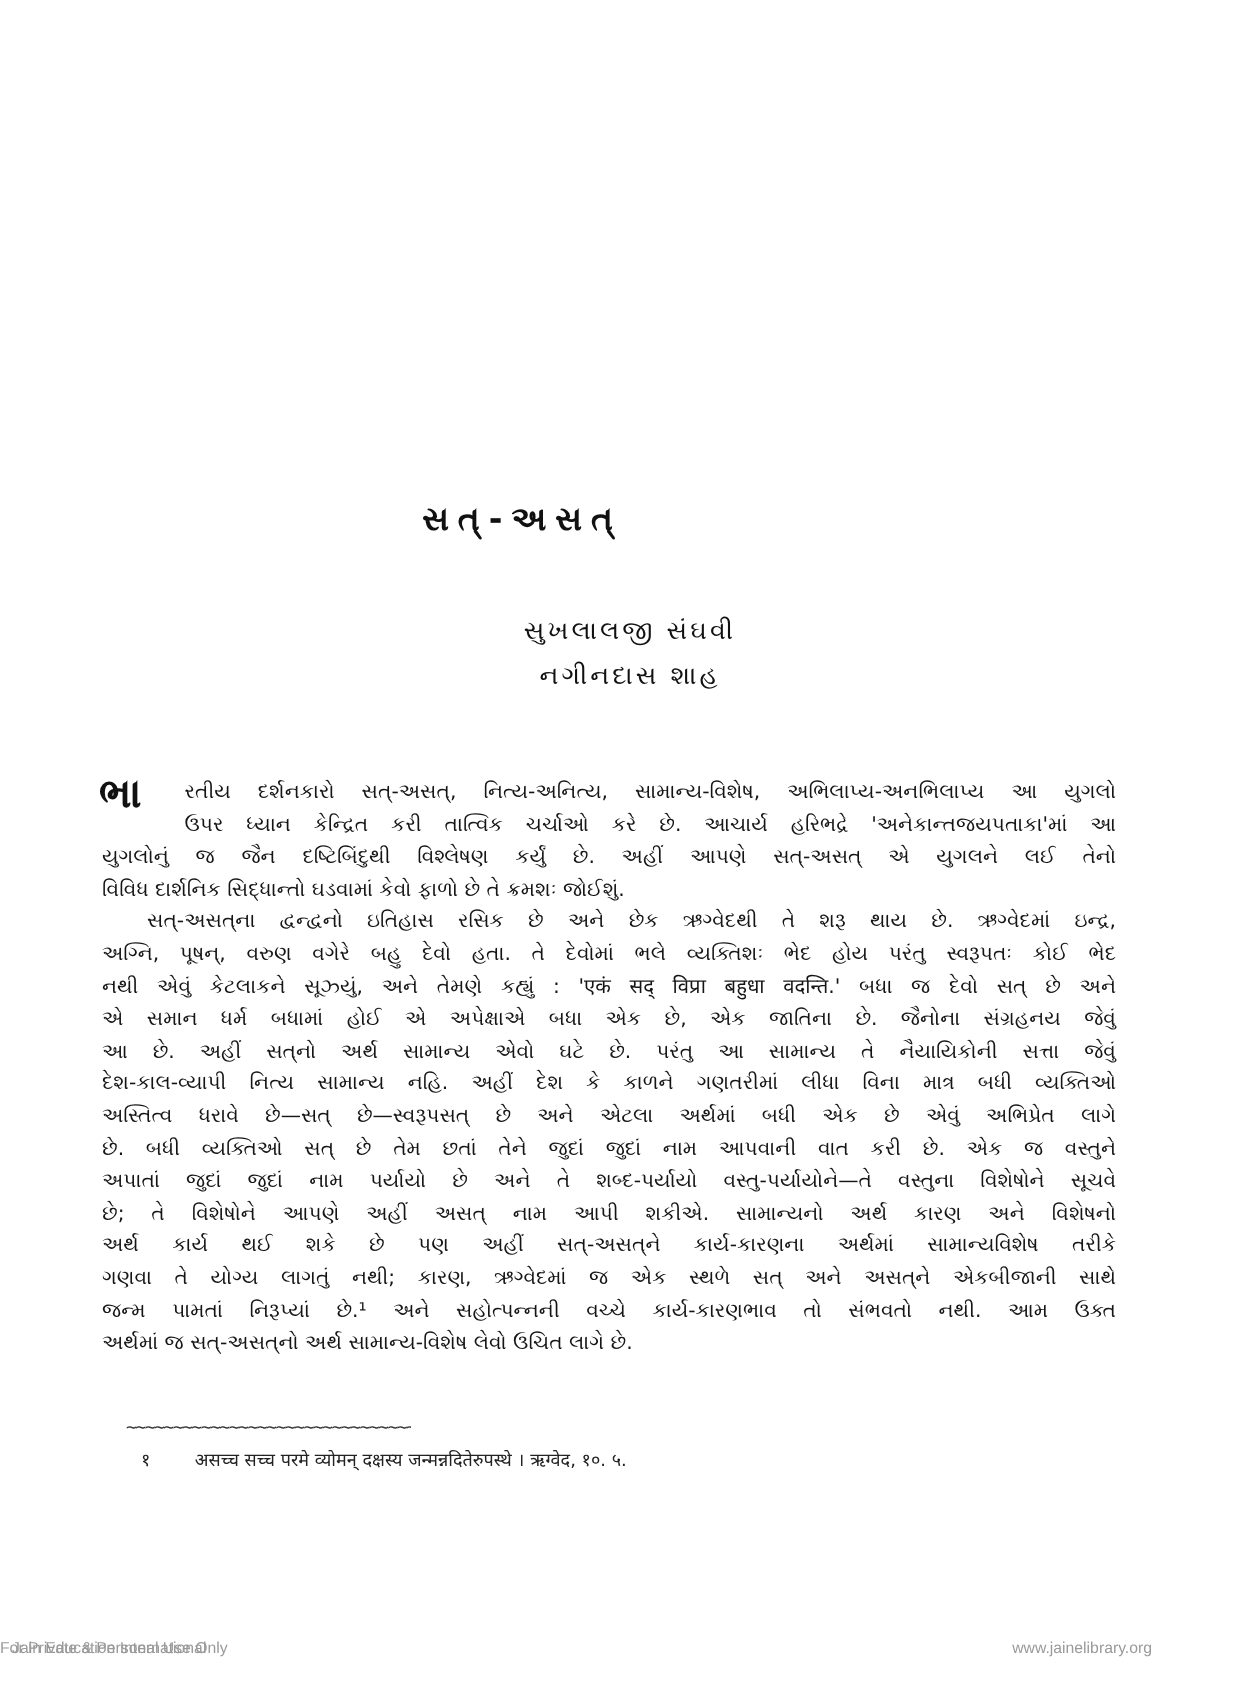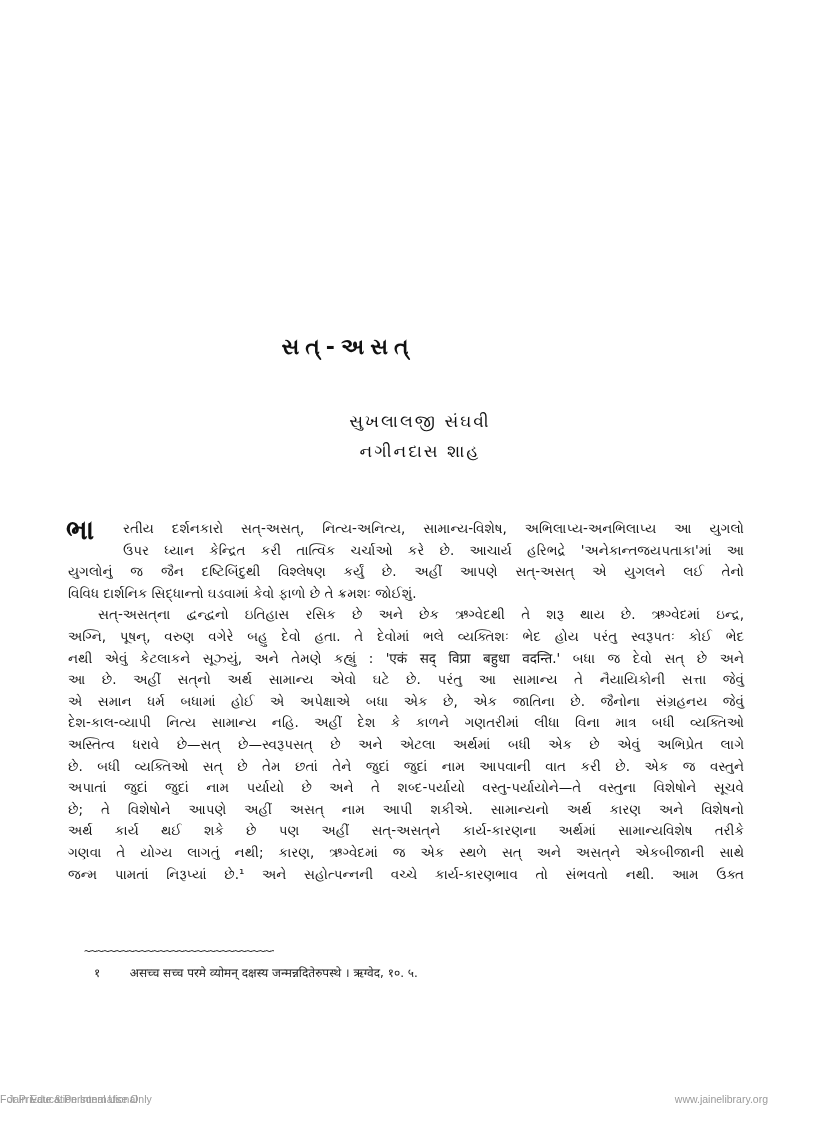--- a/index.html
+++ b/index.html
@@ -139,30 +139,31 @@
     </span>
     <span class="line indent-first">ઉપર ધ્યાન કેન્દ્રિત કરી તાત્વિક ચર્ચાઓ કરે છે. આચાર્ય હરિભદ્રે 'અનેકાન્તજયપતાકા'માં આ</span>
     <span class="line">યુગલોનું જ જૈન દષ્ટિબિંદુથી વિશ્લેષણ કર્યું છે. અહીં આપણે સત્-અસત્ એ યુગલને લઈ તેનો</span>
     <span class="line last">વિવિધ દાર્શનિક સિદ્ધાન્તો ઘડવામાં કેવો ફાળો છે તે ક્રમશઃ જોઈશું.</span>
   </div>
 
   <div>
     <span class="line indent-para">સત્-અસત્‌ના દ્વન્દ્વનો ઇતિહાસ રસિક છે અને છેક ઋગ્વેદથી તે શરૂ થાય છે. ઋગ્વેદમાં ઇન્દ્ર,</span>
     <span class="line">અગ્નિ, પૂષન્, વરુણ વગેરે બહુ દેવો હતા. તે દેવોમાં ભલે વ્યક્તિશઃ ભેદ હોય પરંતુ સ્વરૂપતઃ કોઈ ભેદ</span>
     <span class="line">નથી એવું કેટલાકને સૂઝ્યું, અને તેમણે કહ્યું : 'एकं सद् विप्रा बहुधा वदन्ति.' બધા જ દેવો સત્ છે અને</span>
+    <span class="line">એ સમાન ધર્મ બધામાં હોઈ એ અપેક્ષાએ બધા એક છે, એક જાતિના છે. જૈનોના સંગ્રહનય જેવું</span>
     <span class="line">આ છે. અહીં સત્‌નો અર્થ સામાન્ય એવો ઘટે છે. પરંતુ આ સામાન્ય તે નૈયાયિકોની સત્તા જેવું</span>
-    <span class="line">એ સમાન ધર્મ બધામાં હોઈ એ અપેક્ષાએ બધા એક છે, એક જાતિના છે. જૈનોના સંગ્રહનય જેવું</span>
     <span class="line">દેશ-કાલ-વ્યાપી નિત્ય સામાન્ય નહિ. અહીં દેશ કે કાળને ગણતરીમાં લીધા વિના માત્ર બધી વ્યક્તિઓ</span>
     <span class="line">અસ્તિત્વ ધરાવે છે—સત્ છે—સ્વરૂપસત્ છે અને એટલા અર્થમાં બધી એક છે એવું અભિપ્રેત લાગે</span>
     <span class="line">છે. બધી વ્યક્તિઓ સત્ છે તેમ છતાં તેને જુદાં જુદાં નામ આપવાની વાત કરી છે. એક જ વસ્તુને</span>
     <span class="line">અપાતાં જુદાં જુદાં નામ પર્યાયો છે અને તે શબ્દ-પર્યાયો વસ્તુ-પર્યાયોને—તે વસ્તુના વિશેષોને સૂચવે</span>
     <span class="line">છે; તે વિશેષોને આપણે અહીં અસત્ નામ આપી શકીએ. સામાન્યનો અર્થ કારણ અને વિશેષનો</span>
     <span class="line">અર્થ કાર્ય થઈ શકે છે પણ અહીં સત્-અસત્‌ને કાર્ય-કારણના અર્થમાં સામાન્યવિશેષ તરીકે</span>
     <span class="line">ગણવા તે યોગ્ય લાગતું નથી; કારણ, ઋગ્વેદમાં જ એક સ્થળે સત્ અને અસત્‌ને એકબીજાની સાથે</span>
     <span class="line">જન્મ પામતાં નિરૂપ્યાં છે.¹ અને સહોત્પન્નની વચ્ચે કાર્ય-કારણભાવ તો સંભવતો નથી. આમ ઉક્ત</span>
+    <span class="line last">અર્થમાં જ સત્-અસત્‌નો અર્થ સામાન્ય-વિશેષ લેવો ઉચિત લાગે છે.</span>
   </div>
 </div>
 
 <div class="separator">~~~~~~~~~~~~~~~~~~~~~~~~~~~~~~~~~~~~~~</div>
 
 <div class="footnote">
   <span class="fn-num">१</span>
   <span class="fn-text">असच्च सच्च परमे व्योमन् दक्षस्य जन्मन्नदितेरुपस्थे ।</span>
   <span class="fn-src">ऋग्वेद, १०. ५.</span>
 </div>

